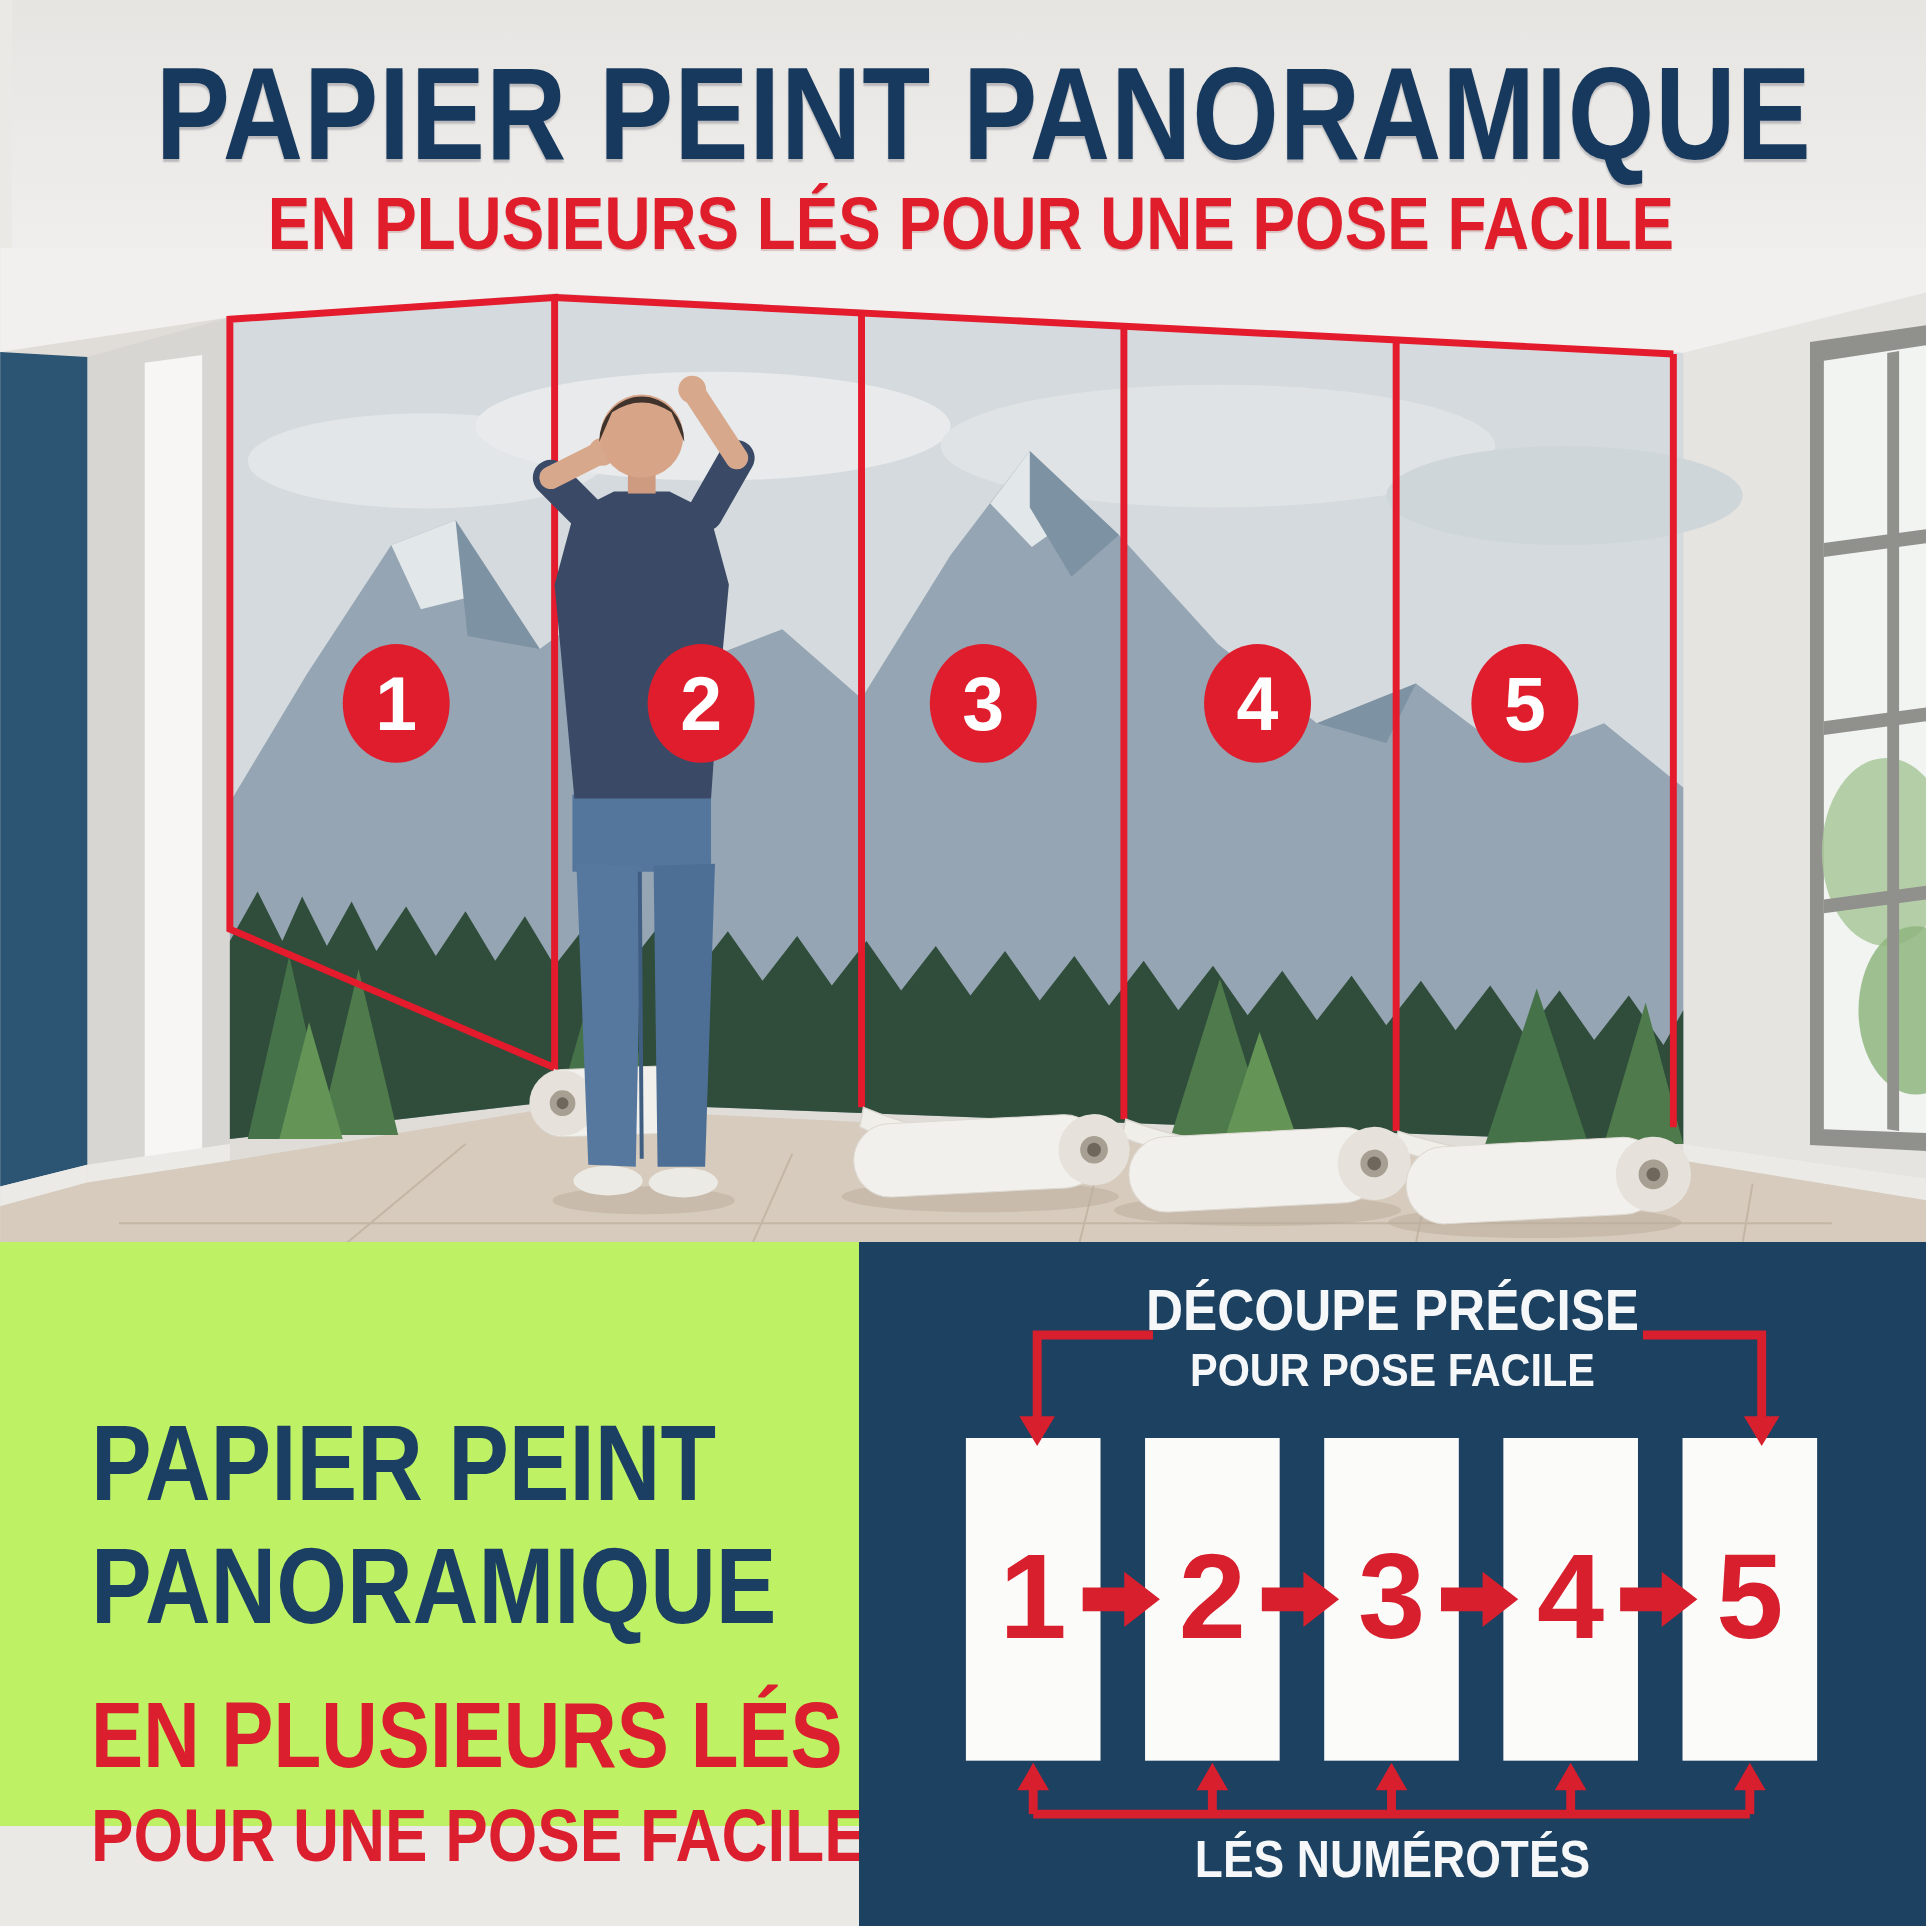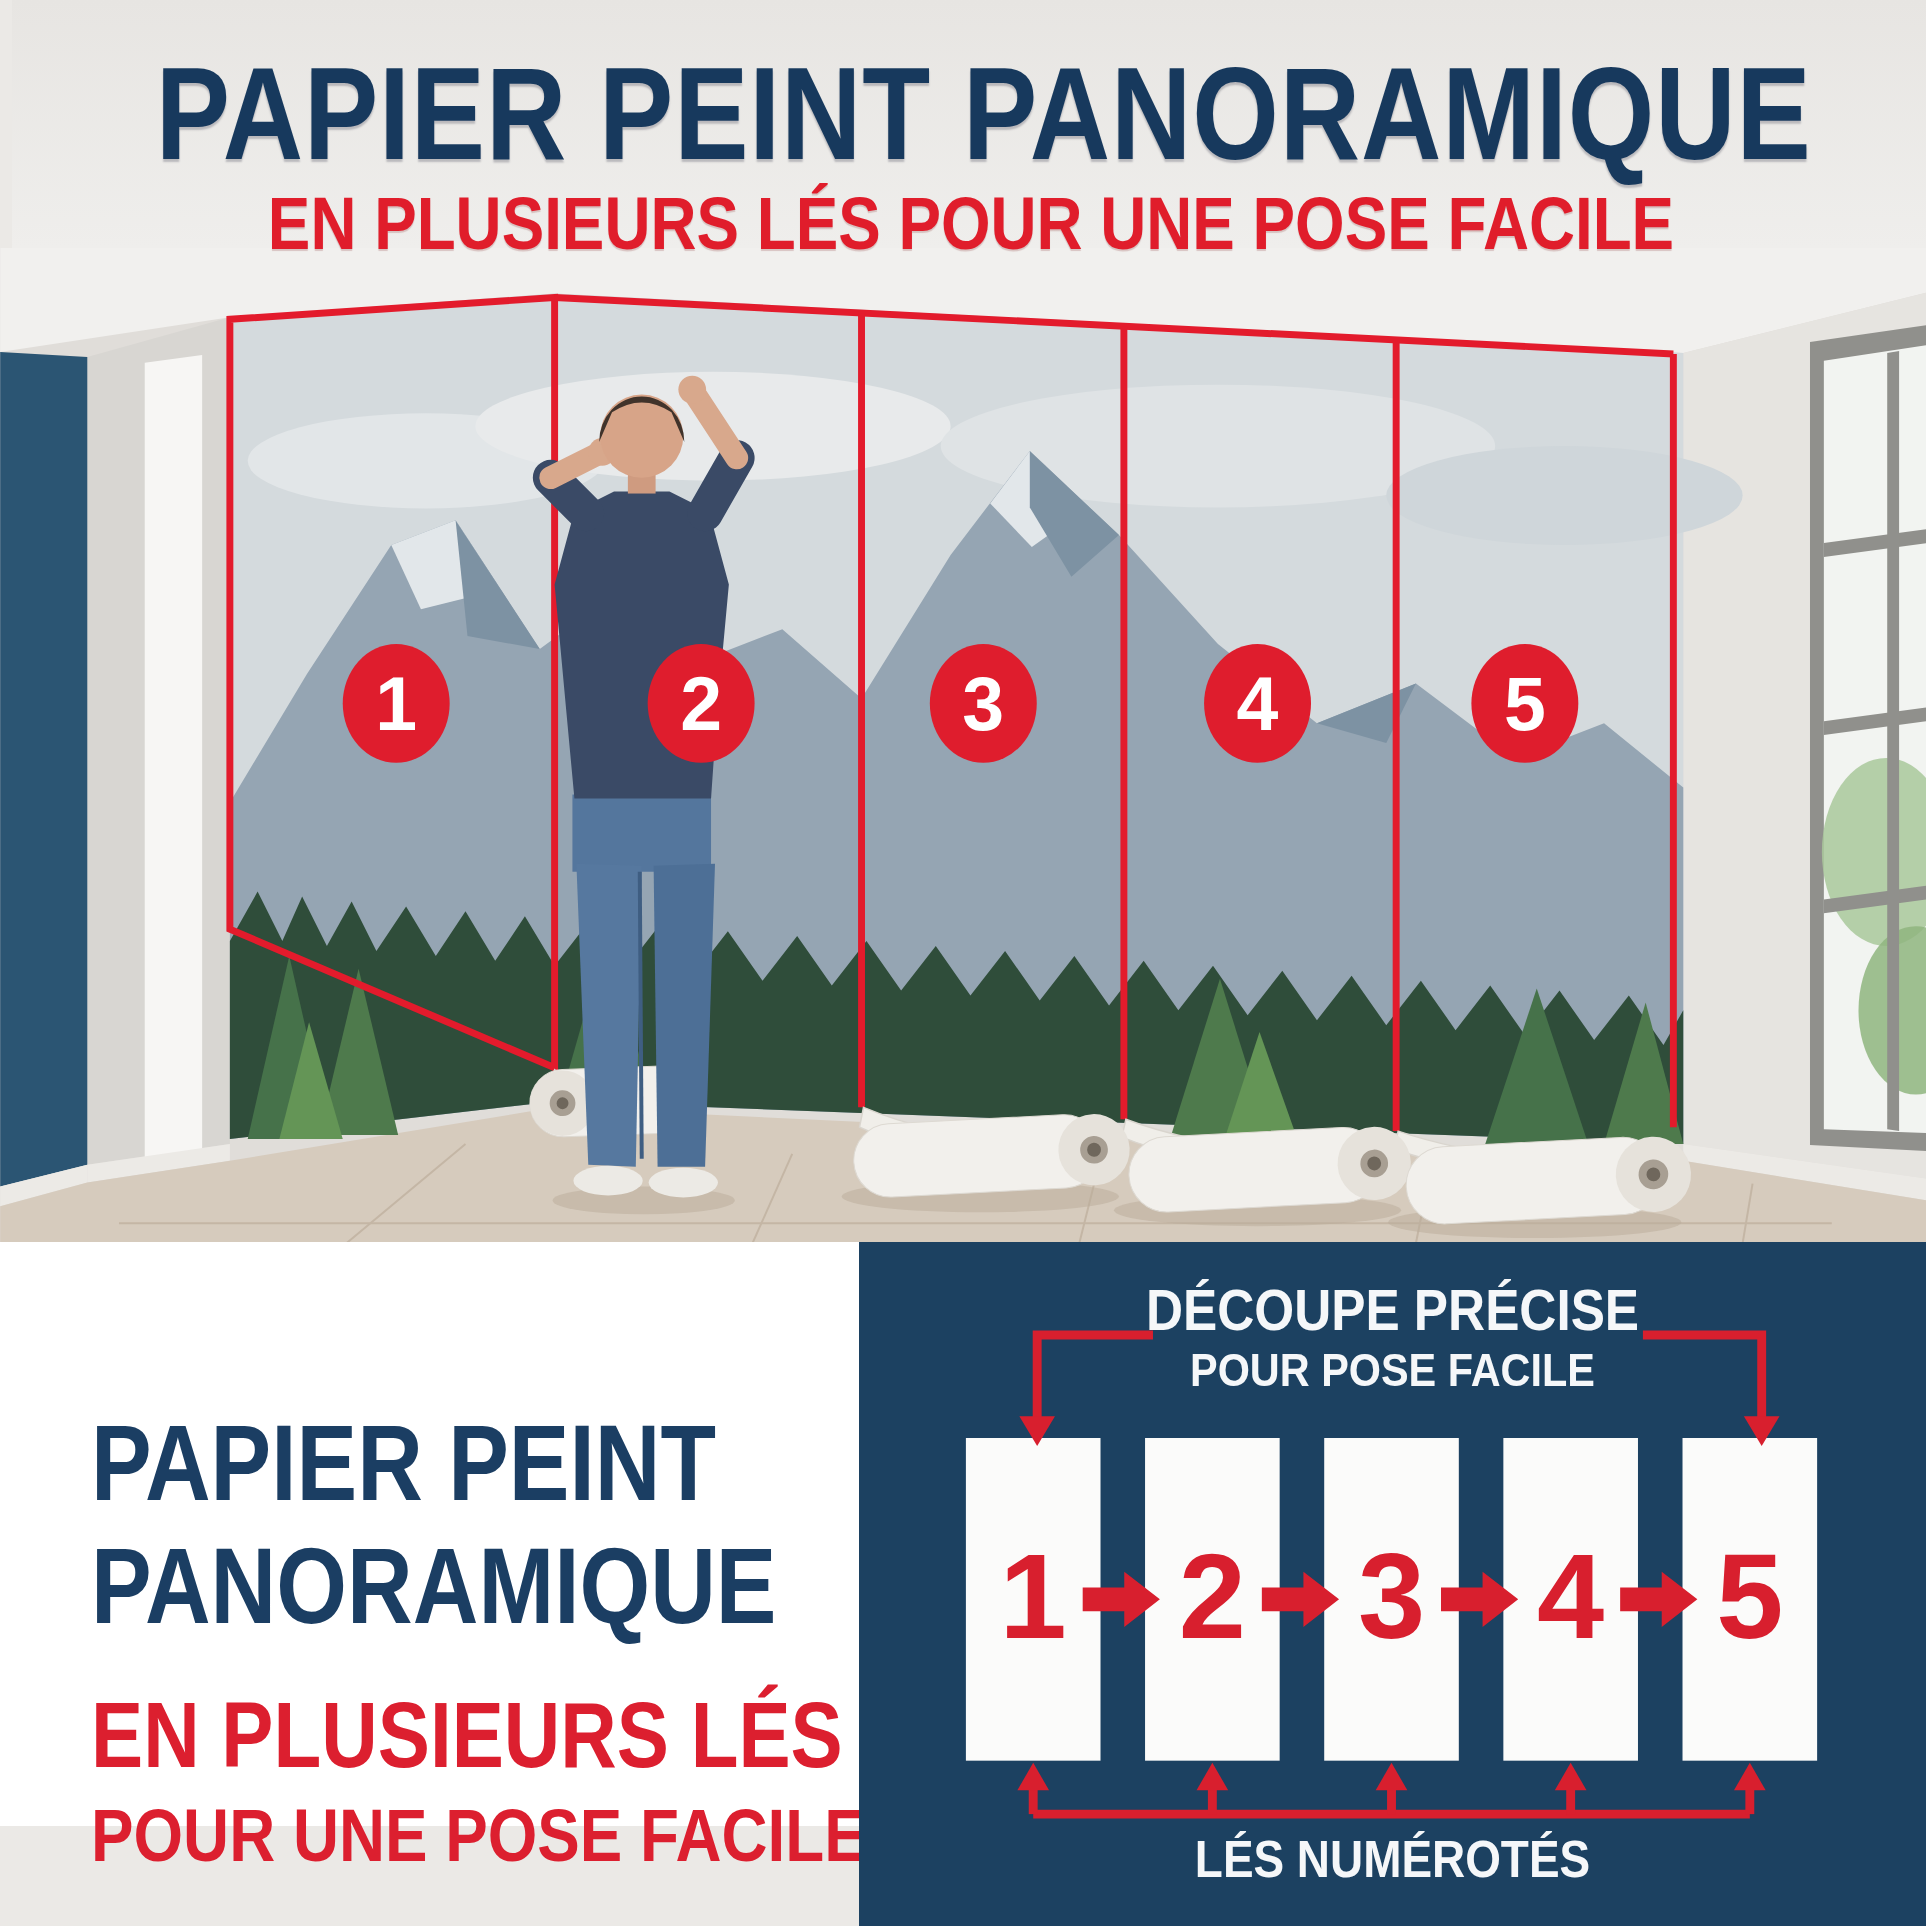--- a/index.html
+++ b/index.html
@@ -13,21 +13,21 @@
           white-space:nowrap;transform:scaleX(.85);transform-origin:center;
           text-shadow:0 3px 2px rgba(40,40,60,.25);line-height:1;}
   .main-subtitle{position:absolute;top:186px;left:0;width:100%;text-align:center;
           font-size:75px;font-weight:bold;color:#e01d2b;white-space:nowrap;
           transform:scaleX(.85);transform-origin:center;
           text-shadow:0 2px 1px rgba(120,20,20,.2);line-height:1;}
   
   .photo{position:absolute;top:248px;left:0;width:1927px;height:995px;}
   
   .panel-left{position:absolute;top:1242px;left:0;width:859px;height:584px;
-          background:#ffffff;z-index:2;text-align:center;}
+          background:#bef264;z-index:2;text-align:center;}
   .pl-text{position:absolute;left:91px;white-space:nowrap;font-weight:bold;
           transform:scaleX(.85);transform-origin:left;line-height:1;}
   .pl-t1{top:168px;font-size:107px;color:#1b3e63;}
   .pl-t2{top:291px;font-size:107px;color:#1b3e63;}
   .pl-r1{top:447px;font-size:92px;color:#dc1f2f;}
   .pl-r2{top:556px;font-size:75px;color:#dc1f2f;}
   
   .panel-right{position:absolute;top:1242px;left:859px;width:1067px;height:684px;
           background:#1c4161;z-index:2;}
   .pr-label{position:absolute;left:0;width:100%;text-align:center;color:#f5f7f9;

